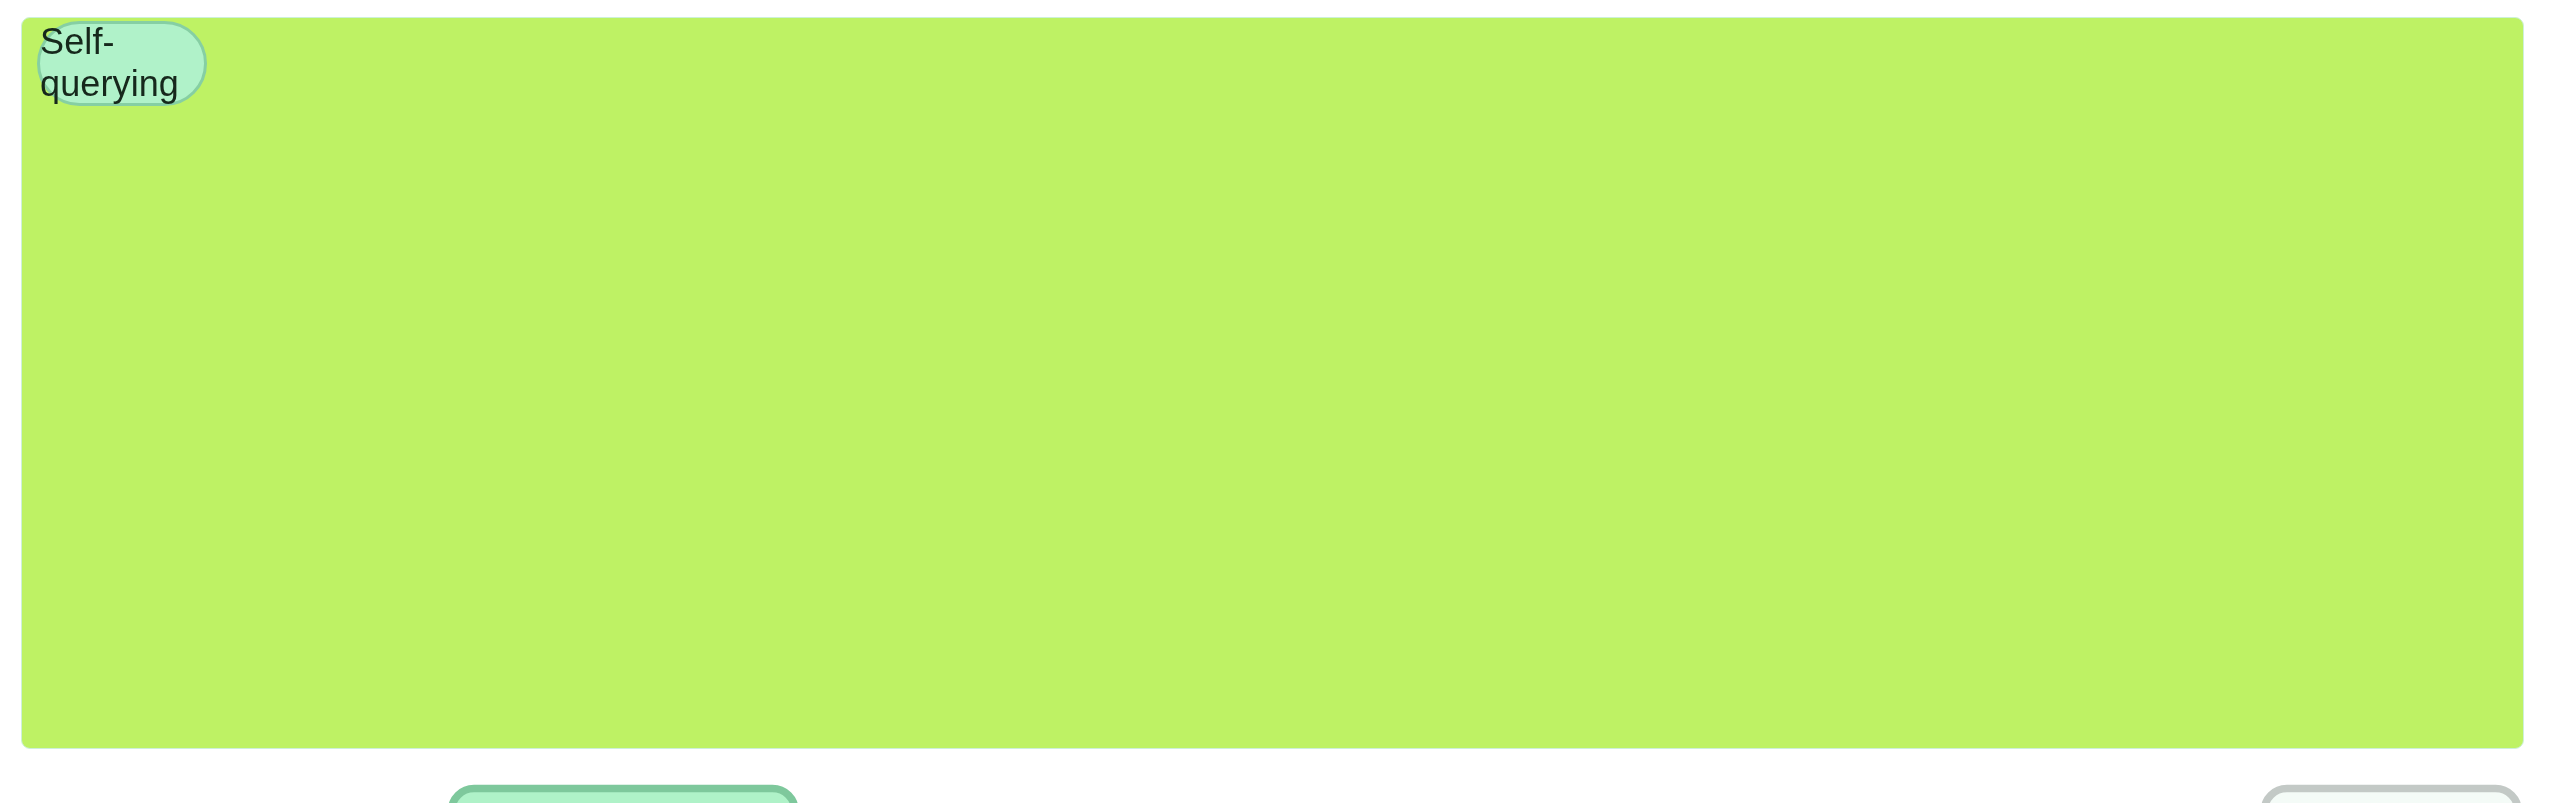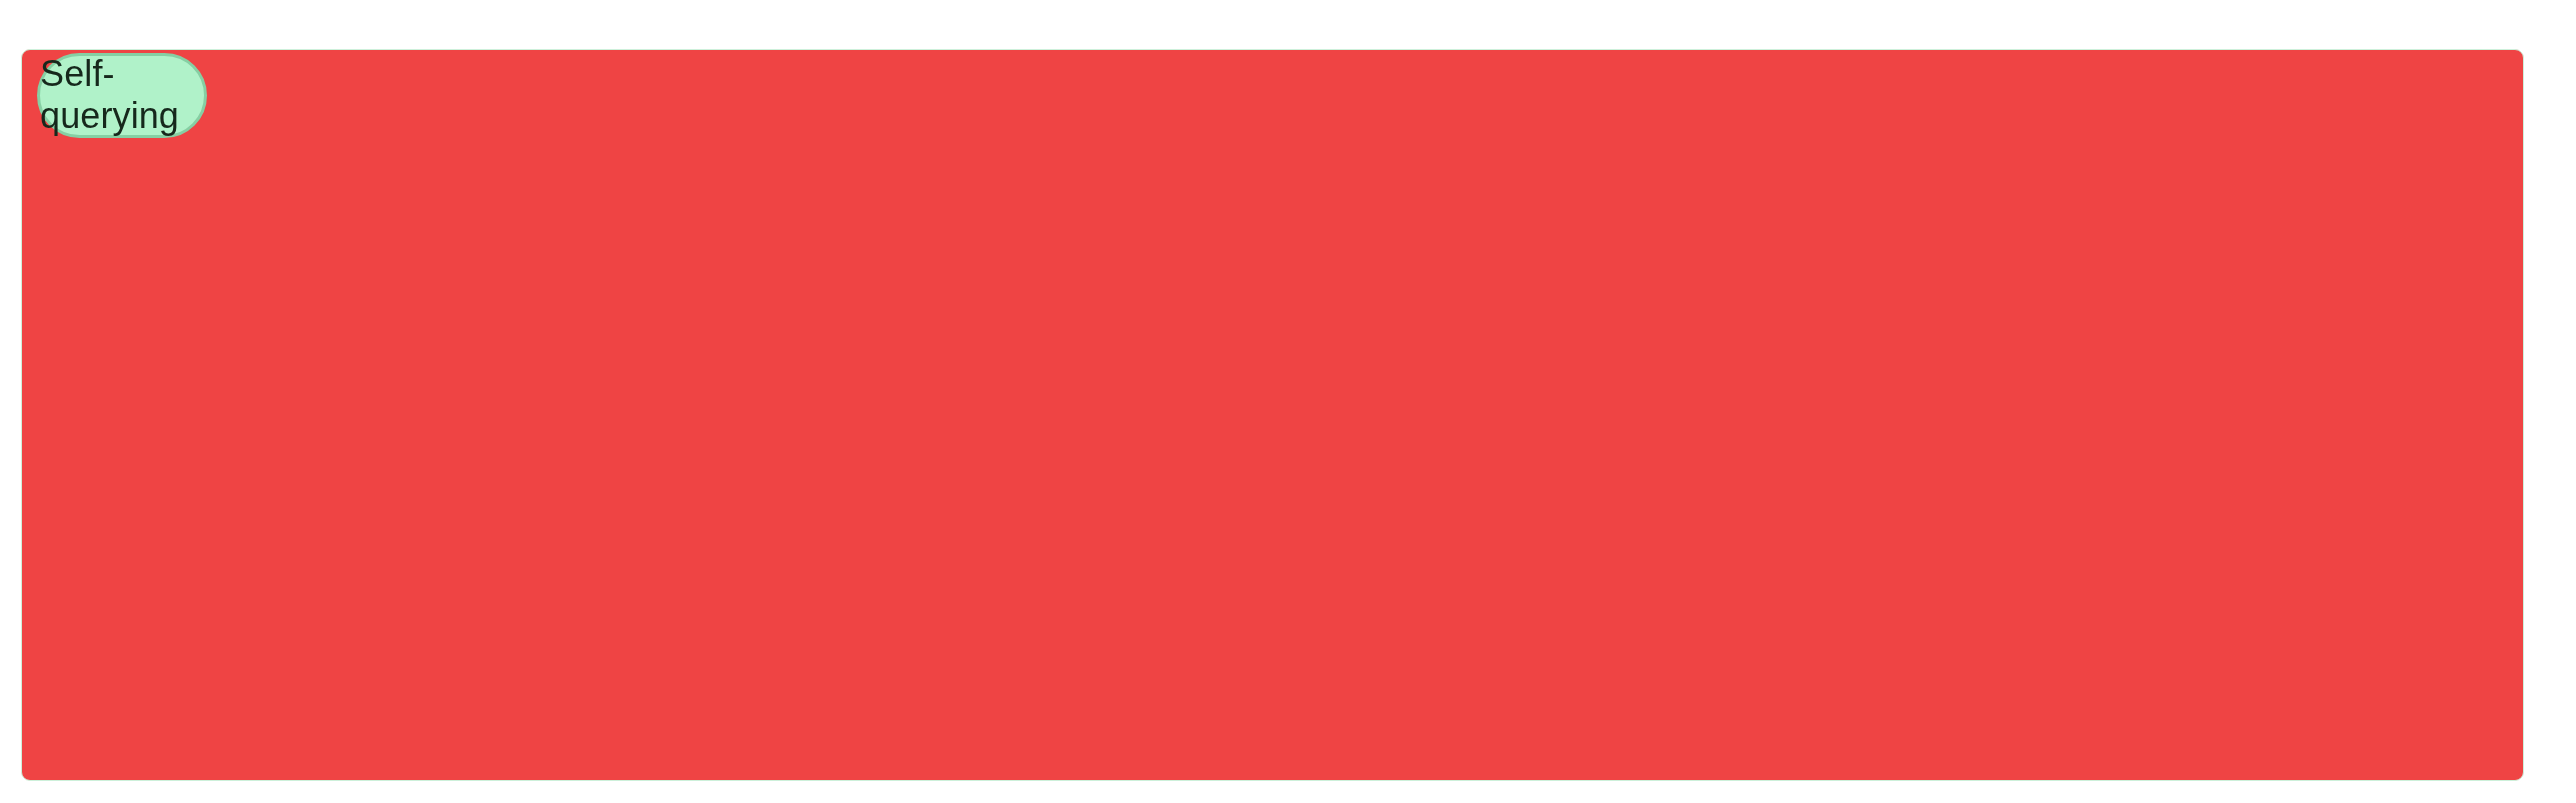--- a/index.html
+++ b/index.html
@@ -21,24 +21,23 @@
     width: 2576px;
     height: 804px;
   }
   .subgraph {
     position: absolute;
     left: 20.6px;
     top: 17.4px;
     width: 2503px;
     height: 732px;
     box-sizing: border-box;
-    background: #ef4444;
+    background: #bef264;
     border: 1.9px solid #cdf0da;
     border-radius: 9px;
-    margin-top: 32px;
   }
 
   
   .title-pill {
     position: absolute;
     left: 36px;
     top: 92px;
     width: 170px;
     height: 85px;
     box-sizing: border-box;

